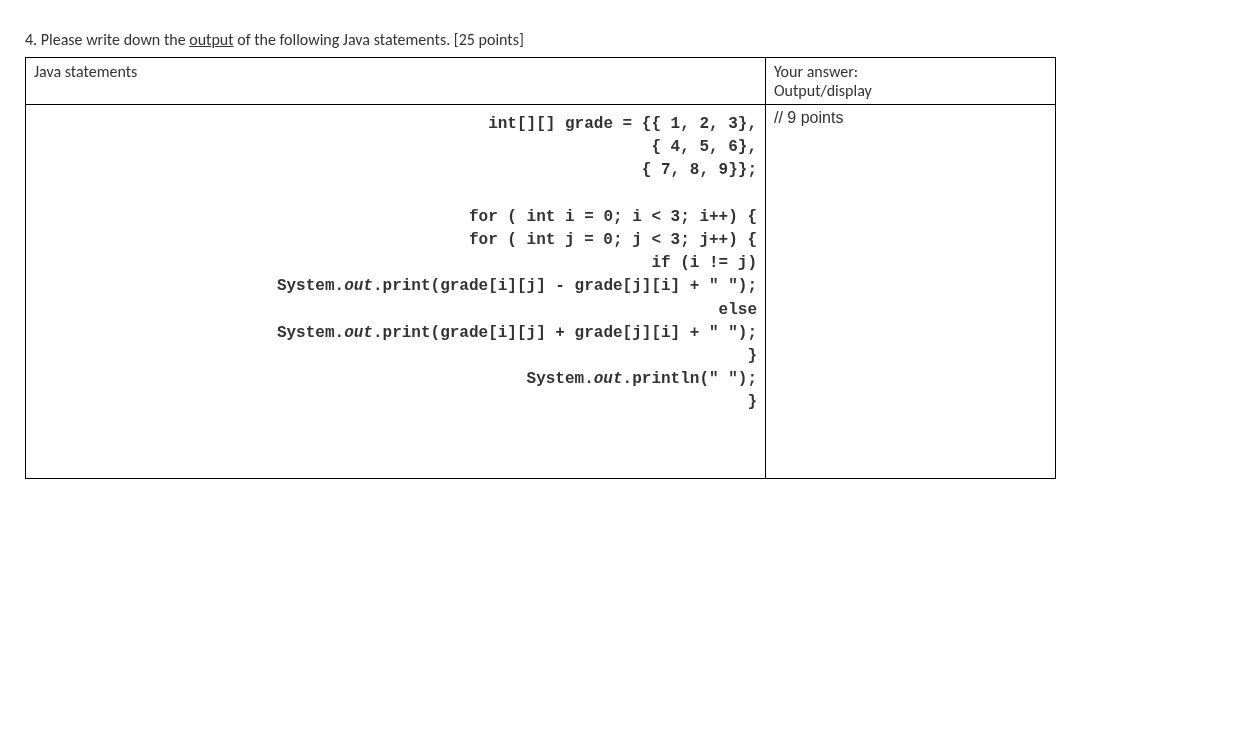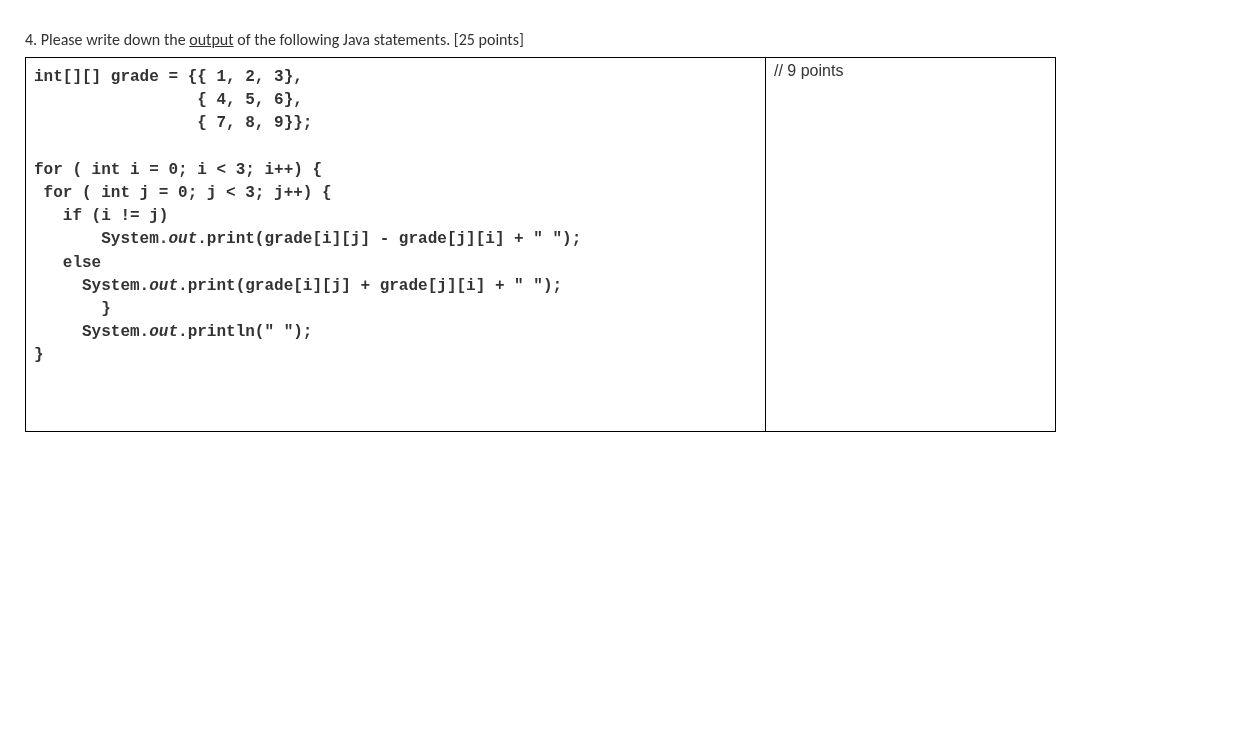--- a/index.html
+++ b/index.html
@@ -43,20 +43,21 @@
       width: 290px;
     }
     .code-block {
       font-family: "Courier New", Courier, monospace;
       font-size: 16px;
       white-space: pre;
       line-height: 1.45;
       color: #333;
       font-weight: bold;
       padding: 4px 0 60px 0;
+      text-align: right;
     }
     .code-block .italic {
       font-style: italic;
     }
     .answer-cell {
       font-family: Liberation Sans, sans-serif;
       font-size: 16px;
       color: #333;
     }
     .header-cell {
@@ -70,20 +71,27 @@
   <span>4.</span>
   <span>Please write down the </span><span class="underline">output</span><span> of the following Java statements. [25 points]</span>
 </div>
 
 <table class="exam-table">
   <colgroup>
     <col class="col-left">
     <col class="col-right">
   </colgroup>
   <tbody>
+      <tr>
+    <th class="header-cell">Java statements</th>
+    <th class="header-cell">
+      <div>Your answer:</div>
+      <div>Output/display</div>
+    </th>
+  </tr>
   <tr>
     <td>
       <div class="code-block"><span>int[][] grade = {{ 1, 2, 3},</span>
 <span>                 { 4, 5, 6},</span>
 <span>                 { 7, 8, 9}};</span>
 <span></span>
 <span>for ( int i = 0; i &lt; 3; i++) {</span>
 <span> for ( int j = 0; j &lt; 3; j++) {</span>
 <span>   if (i != j)</span>
 <span>       System.<span class="italic">out</span>.print(grade[i][j] - grade[j][i] + " ");</span>

